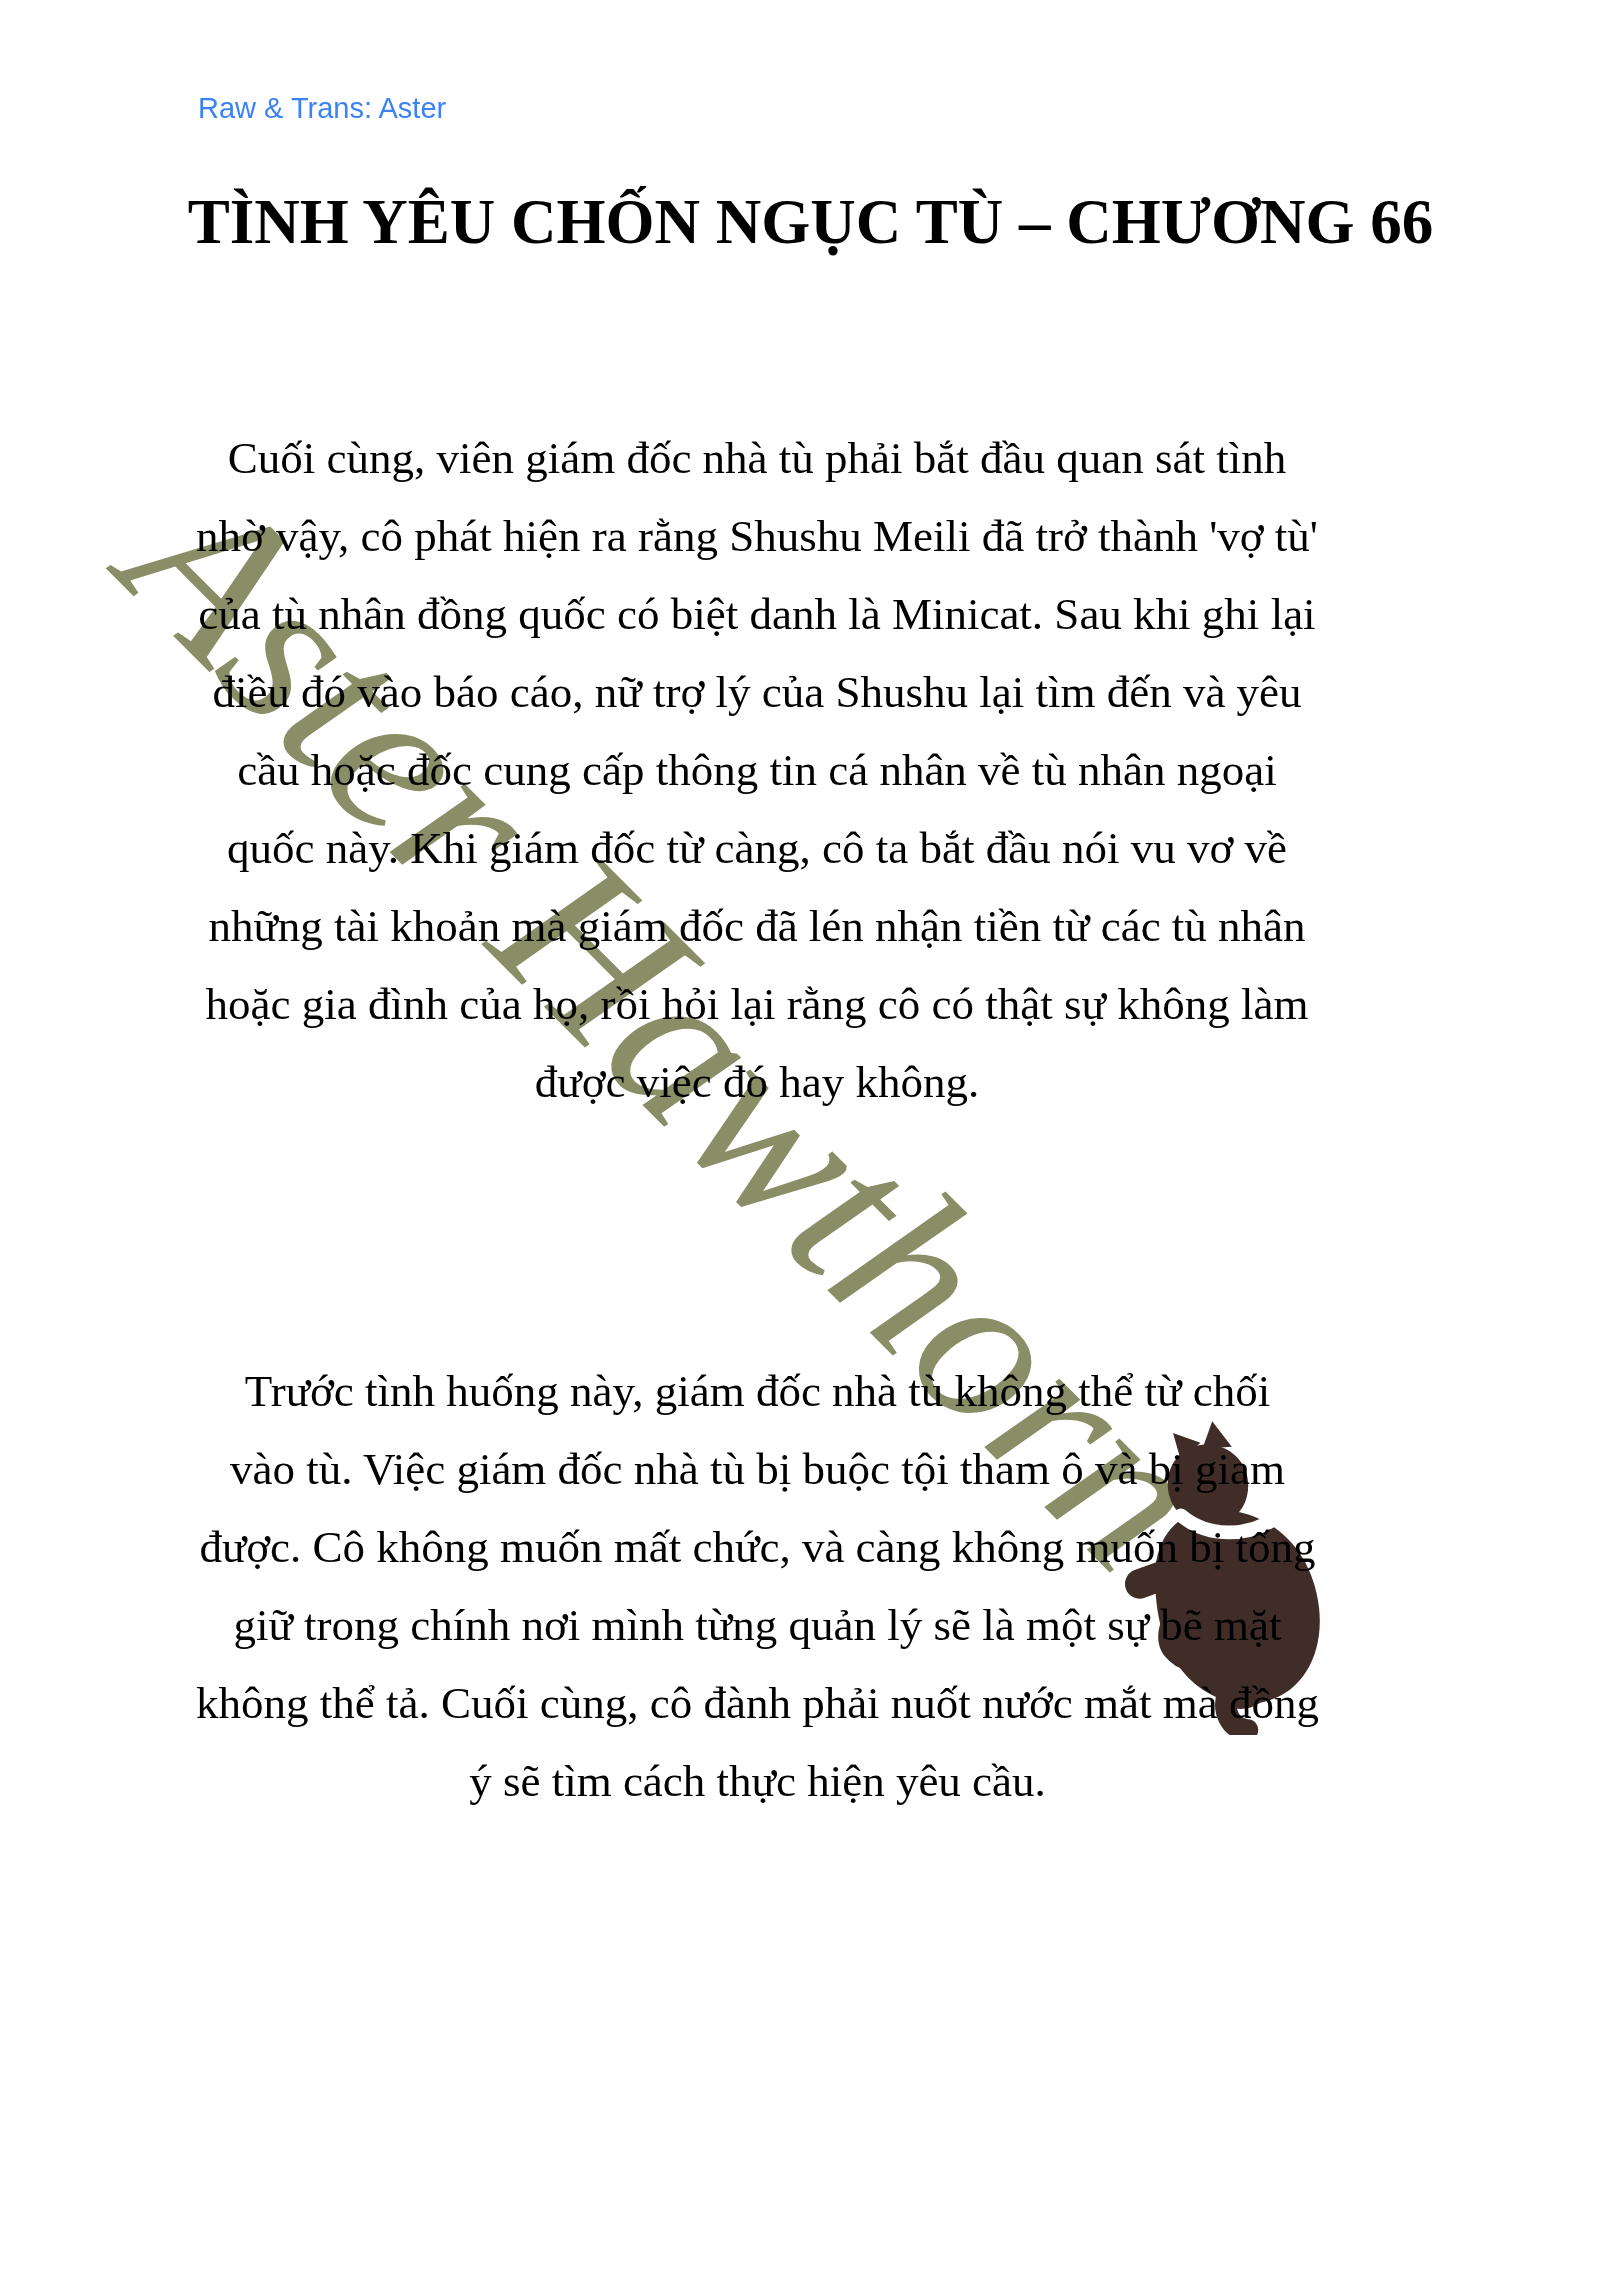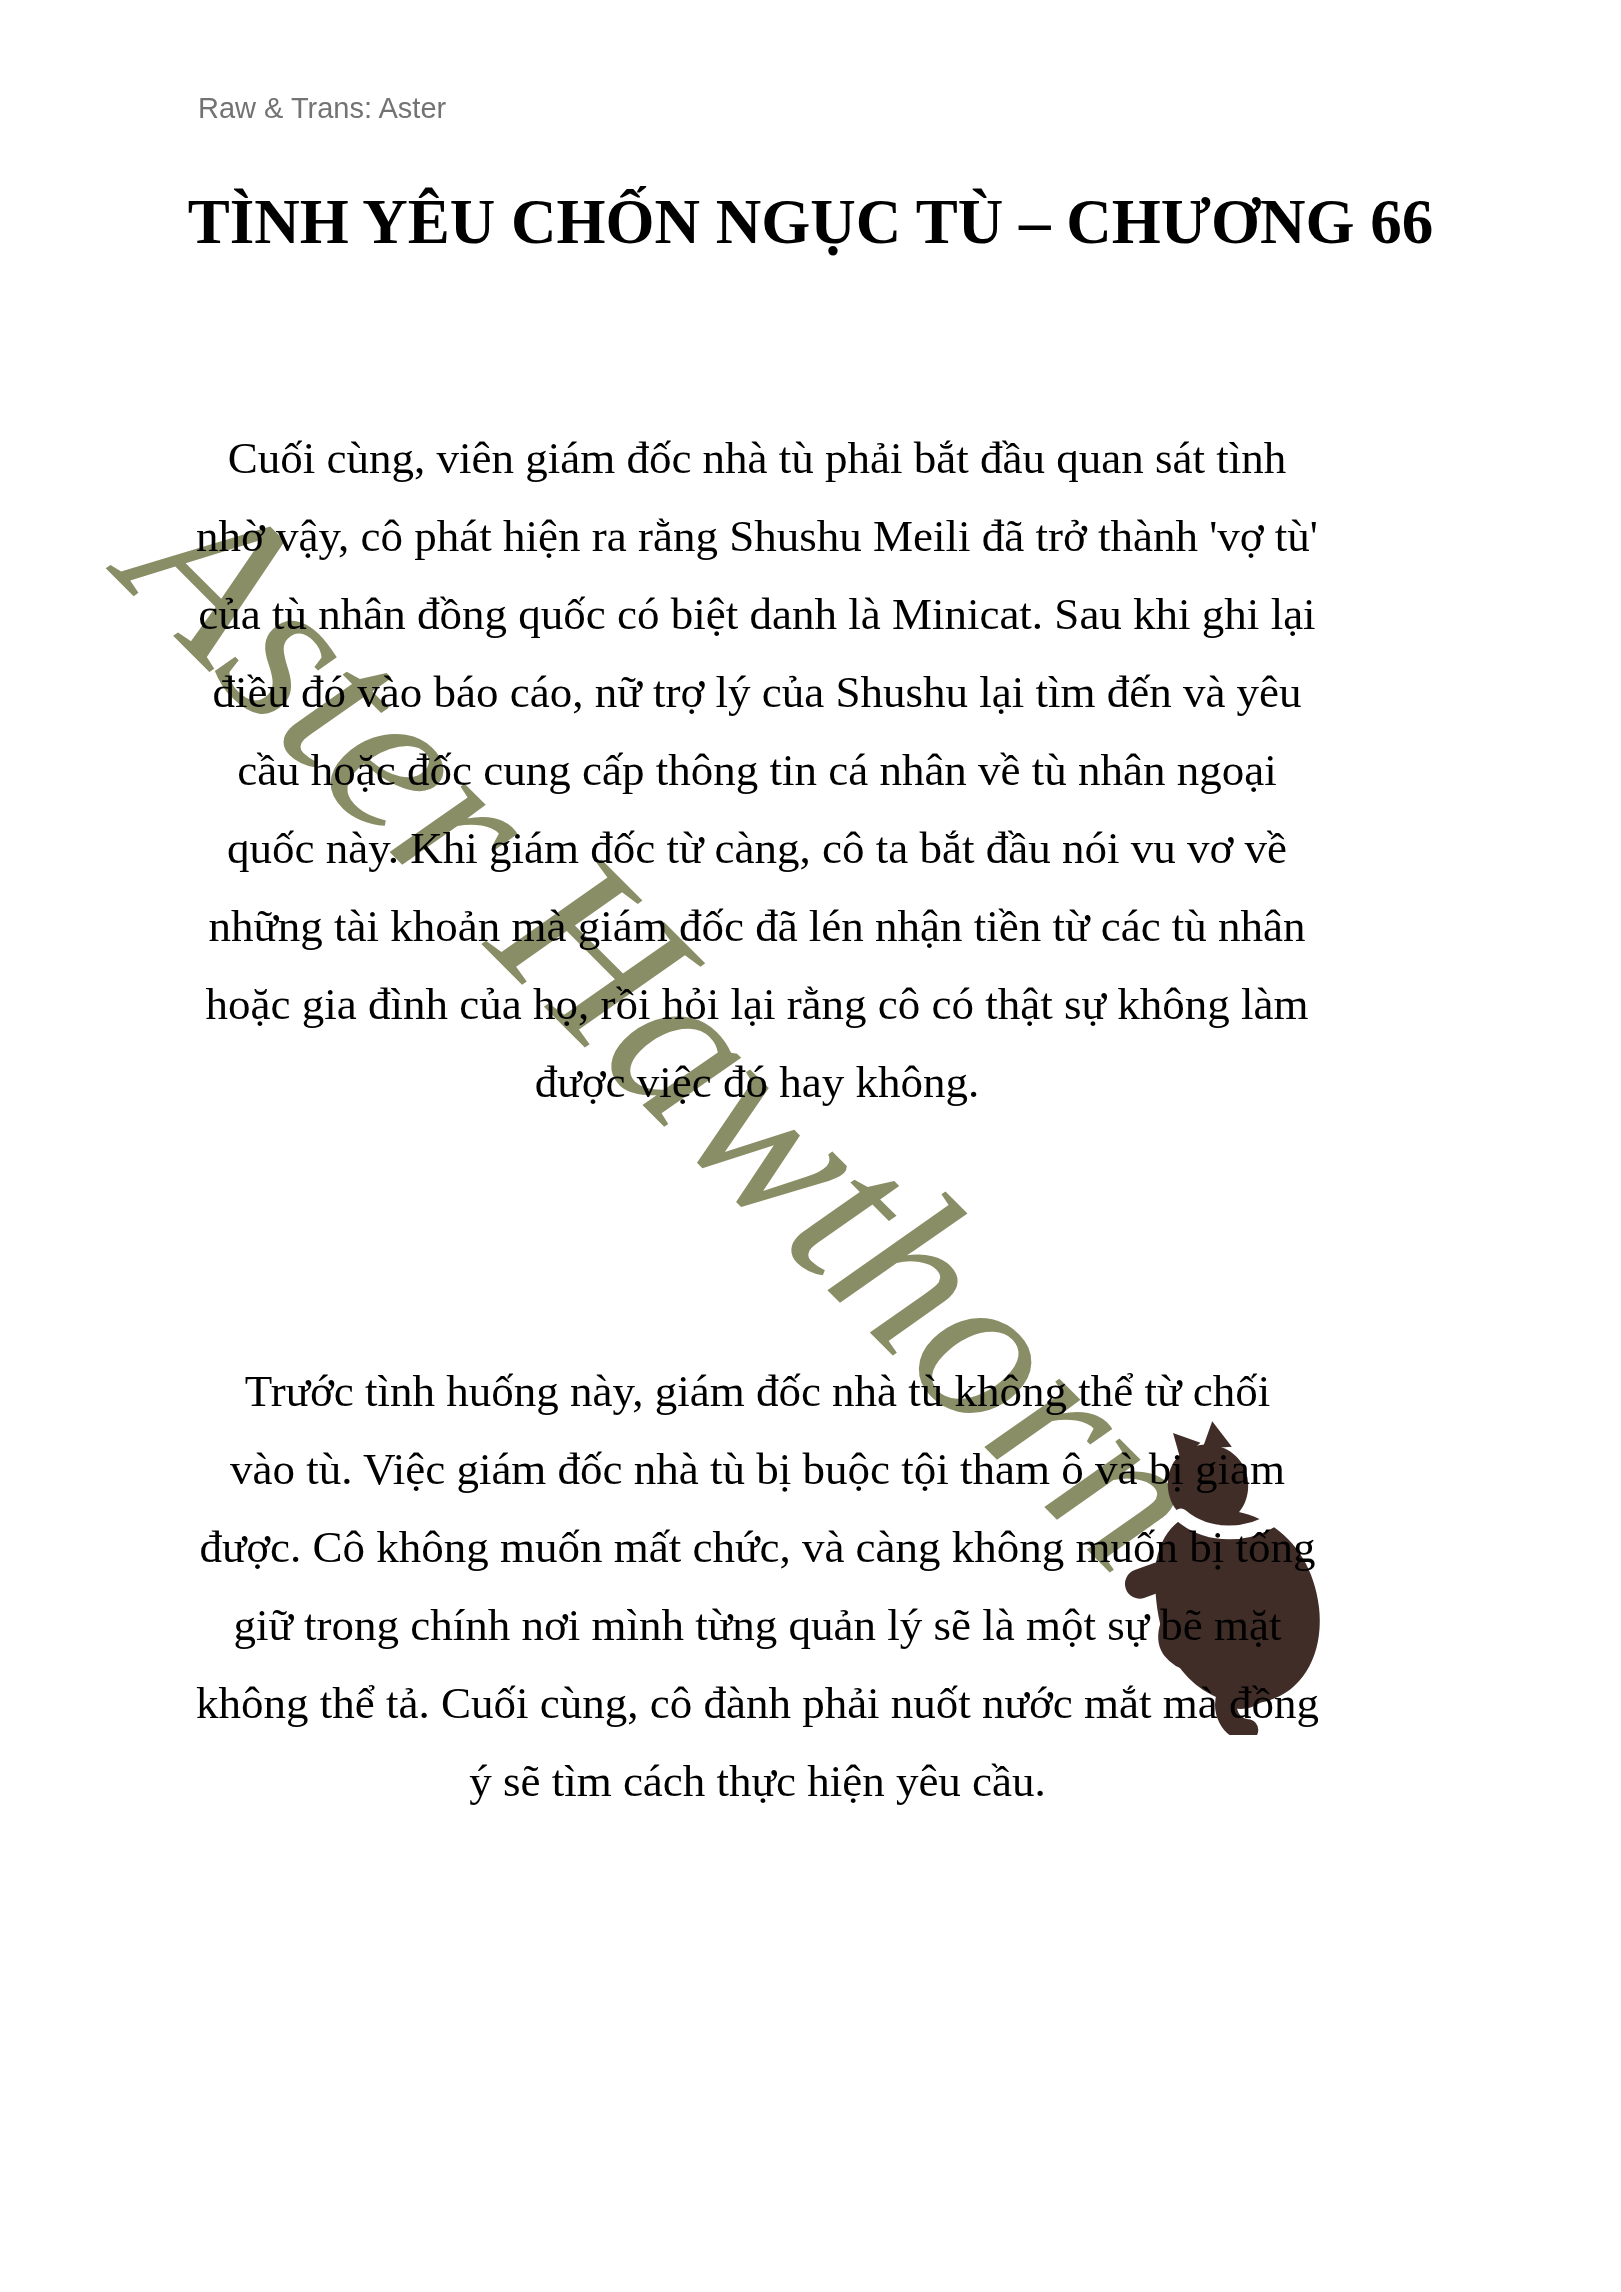--- a/index.html
+++ b/index.html
@@ -11,21 +11,21 @@
     overflow:hidden;
     font-family:"Liberation Serif", serif;
     color:#000000;
   }
   .credit{
     position:absolute;
     left:198px;
     top:92px;
     font-family:"Liberation Sans", sans-serif;
     font-size:29px;
-    color:#737373;
+    color:#3b82f6;
     white-space:nowrap;
   }
   .title{
     position:absolute;
     left:0;
     top:186px;
     width:1621px;
     text-align:center;
     font-family:"Liberation Serif", serif;
     font-weight:bold;

